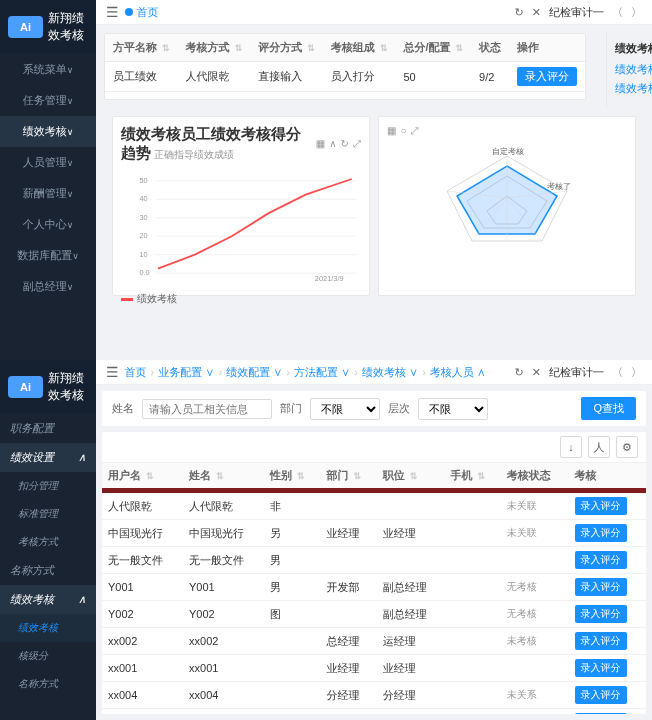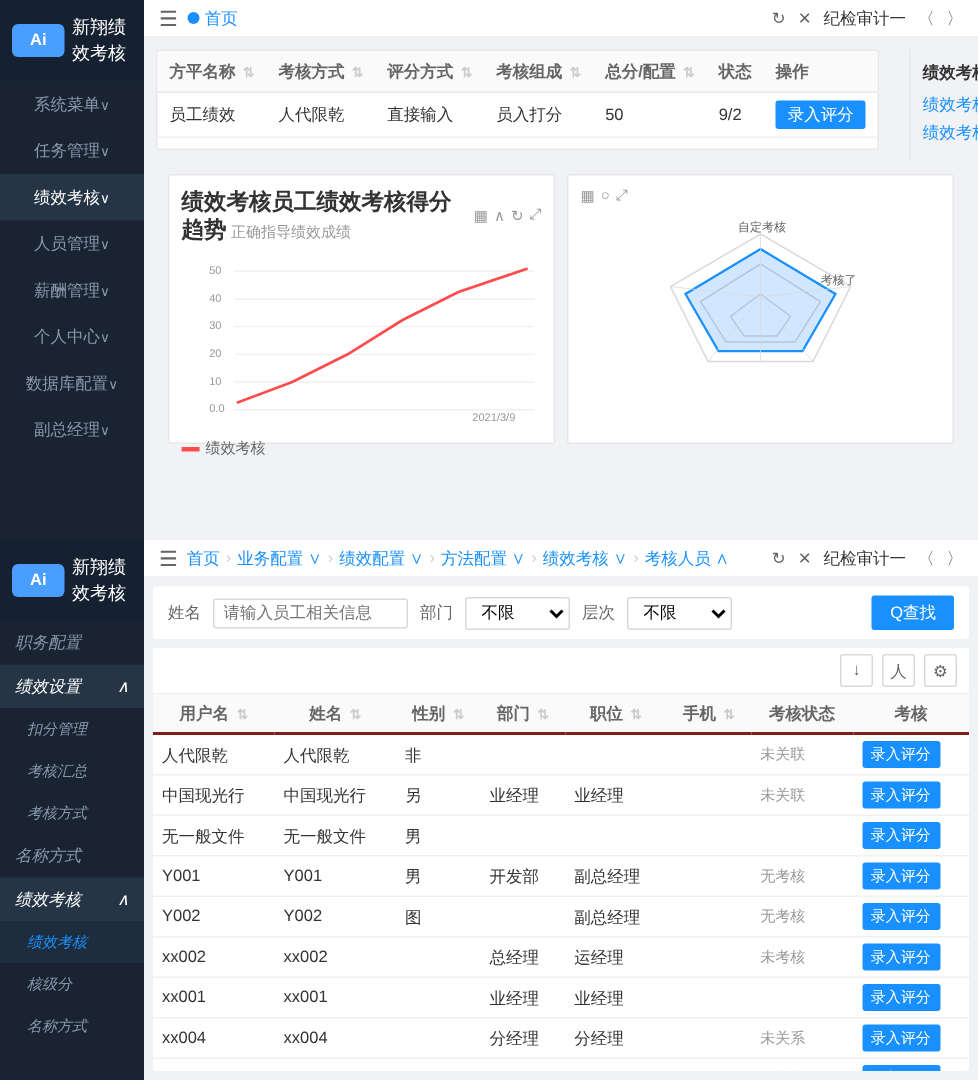--- a/index.html
+++ b/index.html
@@ -63,21 +63,21 @@
     .filter-row { background: #fff; padding: 6px 10px; margin: 6px 6px 0; border-radius: 2px; display: flex; align-items: center; gap: 8px; }
     .filter-input { border: 1px solid #d9d9d9; border-radius: 2px; padding: 3px 6px; font-size: 11px; width: 130px; }
     .filter-label { font-size: 11px; color: #666; white-space: nowrap; }
     .filter-select { border: 1px solid #d9d9d9; border-radius: 2px; padding: 3px 6px; font-size: 11px; width: 70px; background: #fff; }
     .search-btn { background: #1890ff; color: #fff; border: none; border-radius: 2px; padding: 4px 12px; font-size: 11px; cursor: pointer; margin-left: auto; }
 
     .table2-wrapper { background: #fff; margin: 6px; border-radius: 2px; overflow: auto; flex: 1; }
     .table2-toolbar { display: flex; justify-content: flex-end; padding: 4px 8px; gap: 6px; border-bottom: 1px solid #f0f0f0; }
     .toolbar-icon { width: 22px; height: 22px; border: 1px solid #d9d9d9; border-radius: 2px; display: flex; align-items: center; justify-content: center; cursor: pointer; color: #666; font-size: 11px; }
     table.t2 { width: 100%; border-collapse: collapse; }
-    table.t2 th { background: #fafafa; font-size: 11px; color: #666; padding: 5px 6px; text-align: center; border-bottom: 2px solid #7f1d1d; white-space: nowrap; }
+    table.t2 th { background: #fafafa; font-size: 11px; color: #666; padding: 5px 6px; text-align: left; border-bottom: 5px solid #7f1d1d; white-space: nowrap; }
     table.t2 td { font-size: 11px; color: #333; padding: 4px 6px; border-bottom: 1px solid #f0f0f0; white-space: nowrap; }
     .btn-enter { background: #1890ff; color: #fff; border: none; border-radius: 2px; padding: 2px 6px; font-size: 10px; cursor: pointer; }
     .tag-no { color: #999; font-size: 10px; }
   </style>
 </head>
 <body>
 
 <div class="layout">
 
   <div class="sidebar">
@@ -262,21 +262,21 @@
       <span>职务配置</span>
     </div>
     <div class="sidebar2-item active-parent">
       <span>绩效设置</span>
       <span>∧</span>
     </div>
     <div class="sidebar2-item sub">
         <span>扣分管理</span>
       </div>
     <div class="sidebar2-item sub">
-        <span>考核汇总</span>
+        <span>标准管理</span>
       </div>
     <div class="sidebar2-item sub">
         <span>考核方式</span>
       </div>
     <div class="sidebar2-item">
       <span>名称方式</span>
     </div>
     <div class="sidebar2-item active">
       <span>绩效考核</span>
       <span>∧</span>

